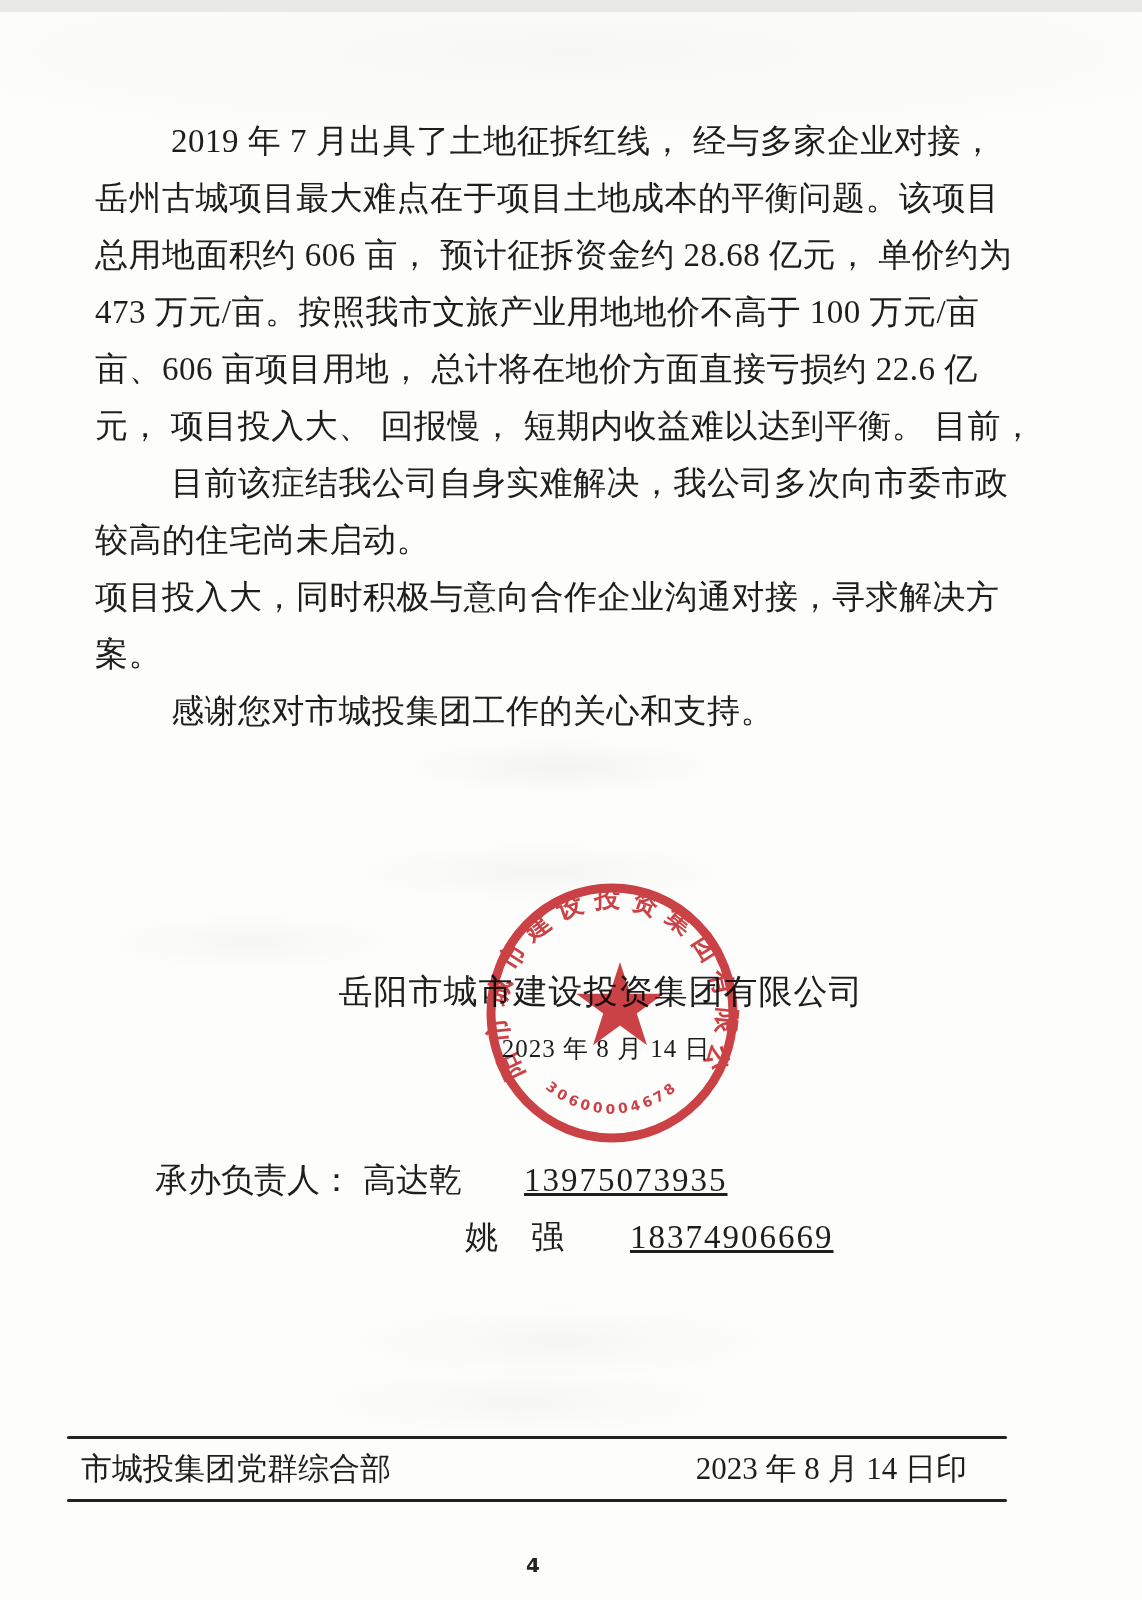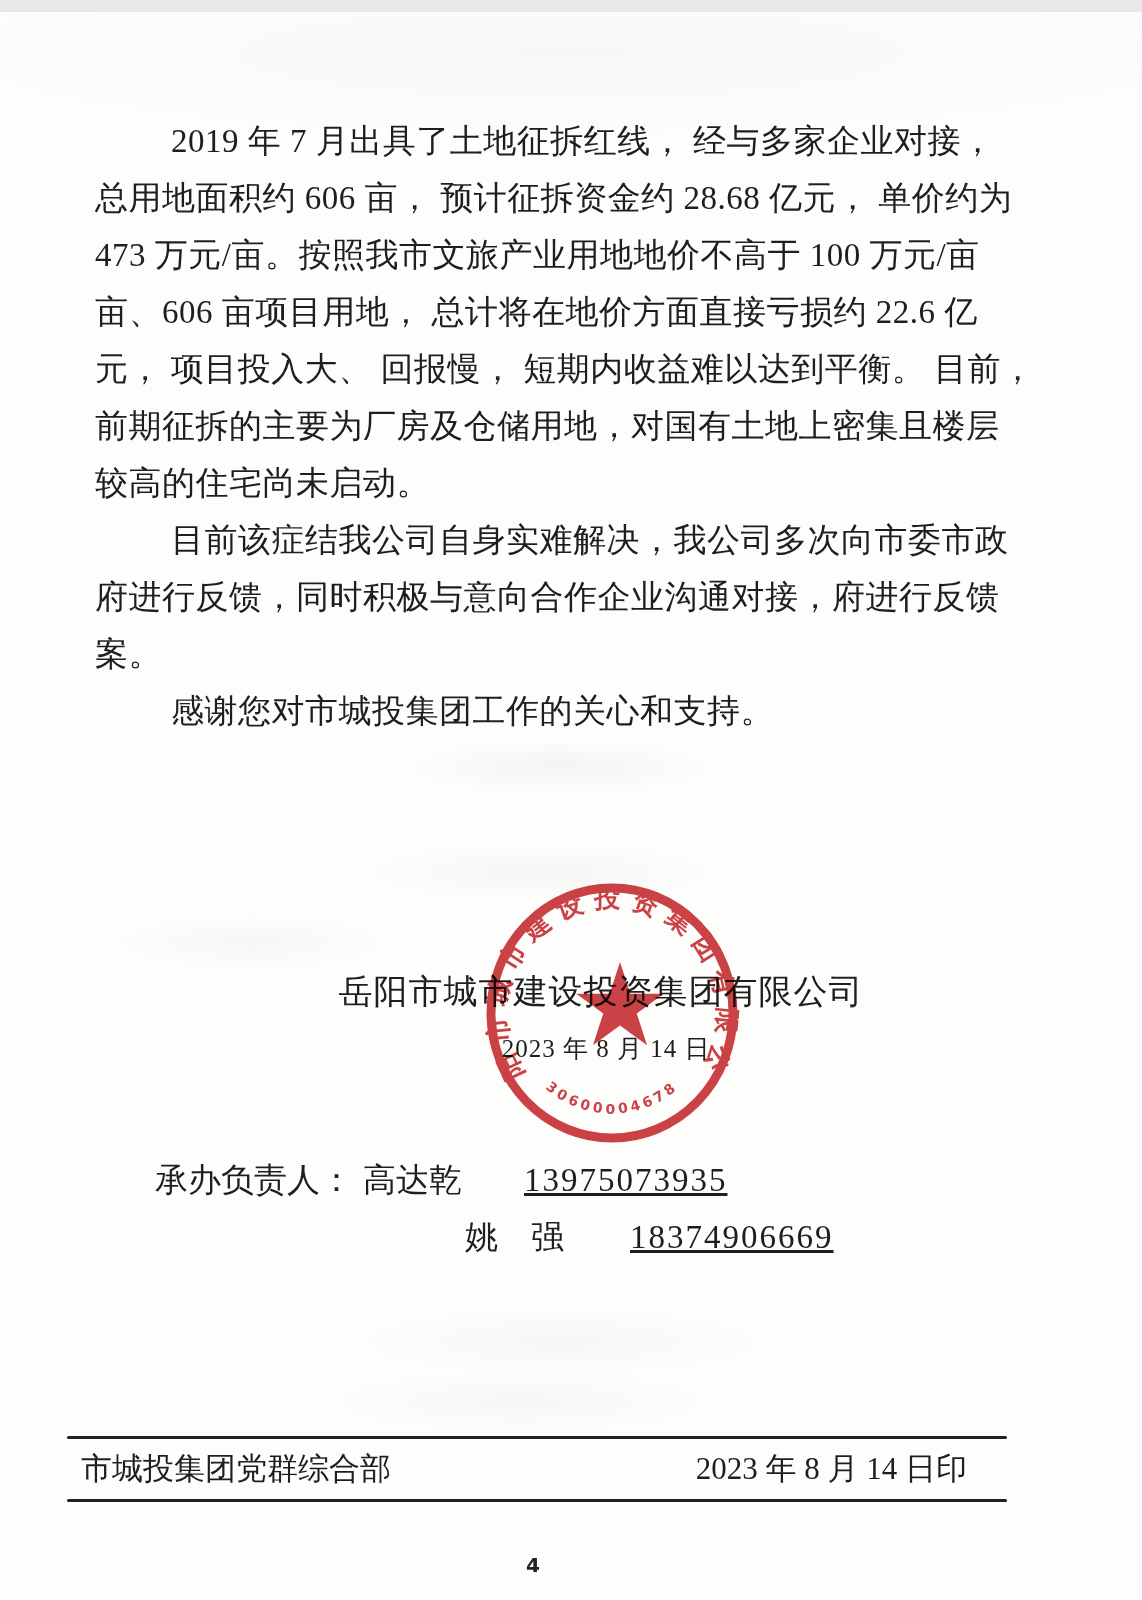--- a/index.html
+++ b/index.html
@@ -68,28 +68,28 @@
   .seal .arc-company{font-size:26px;letter-spacing:9.5px;}
   .seal .arc-number{font-size:14px;letter-spacing:3.5px;font-family:"DejaVu Sans","Liberation Sans",sans-serif;font-weight:bold;}
 </style>
 </head>
 <body>
 
 <div class="page">
 
   <div class="letter-body">
     <div class="line indent">2019 年 7 月出具了土地征拆红线， 经与多家企业对接，</div>
+    <div class="line">岳州古城项目最大难点在于项目土地成本的平衡问题。该项目</div>
     <div class="line">总用地面积约 606 亩， 预计征拆资金约 28.68 亿元， 单价约为</div>
     <div class="line">473 万元/亩。按照我市文旅产业用地地价不高于 100 万元/亩</div>
     <div class="line">亩、606 亩项目用地， 总计将在地价方面直接亏损约 22.6 亿</div>
     <div class="line">元， 项目投入大、 回报慢， 短期内收益难以达到平衡。 目前，</div>
-    <div class="line">前期征拆的主要为厂房及仓储用地，对国有土地上密集且楼层</div>
+    <div class="line indent">目前该症结我公司自身实难解决，我公司多次向市委市政</div>
     <div class="line">较高的住宅尚未启动。</div>
-    <div class="line indent">目前该症结我公司自身实难解决，我公司多次向市委市政</div>
-    <div class="line">府进行反馈，同时积极与意向合作企业沟通对接，府进行反馈</div>
+    <div class="line">项目投入大，同时积极与意向合作企业沟通对接，寻求解决方</div>
     <div class="line">案。</div>
     <div class="line indent">感谢您对市城投集团工作的关心和支持。</div>
   </div>
 
   <div class="signature">
     <div class="sig-company">岳阳市城市建设投资集团有限公司</div>
     <div class="sig-date">2023 年 8 月 14 日</div>
   </div>
 
   <div class="contacts">

